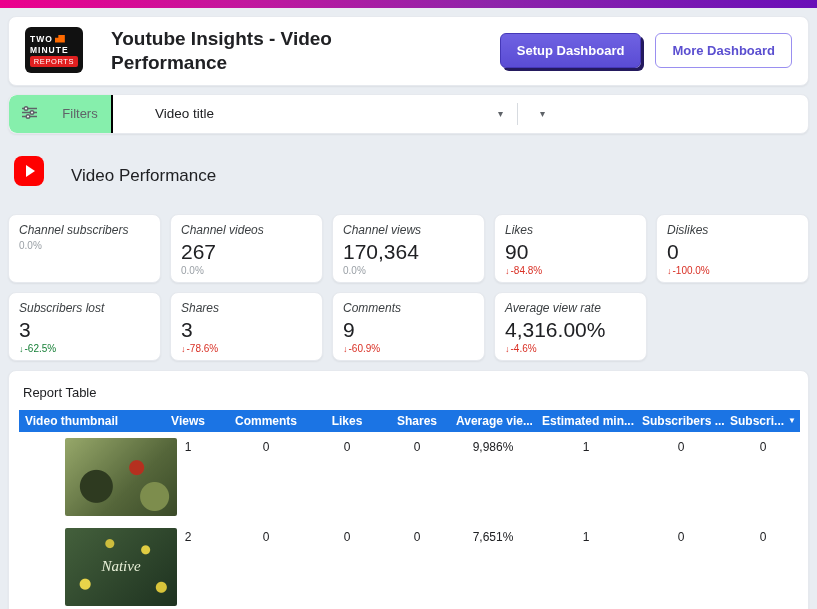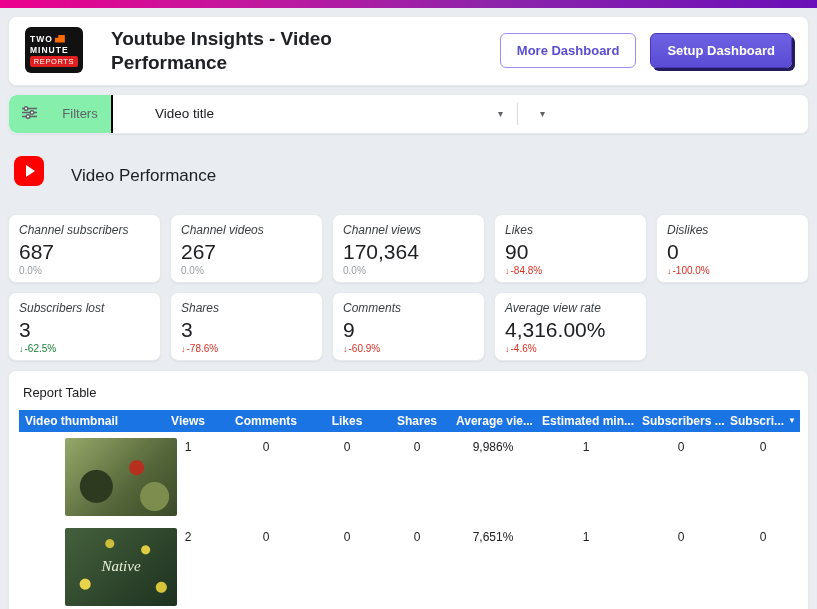--- a/index.html
+++ b/index.html
@@ -213,22 +213,22 @@
       <div class="logo-row">
         <span class="logo-top">TWO</span>
         <span class="logo-glyph"></span>
       </div>
       <span class="logo-mid">MINUTE</span>
       <span class="logo-bottom">REPORTS</span>
     </div>
     <div class="page-title">Youtube Insights - Video Performance</div>
   </div>
   <div class="header-buttons">
+    <button class="btn btn-solid">Setup Dashboard</button>
     <button class="btn btn-outline">More Dashboard</button>
-    <button class="btn btn-solid">Setup Dashboard</button>
   </div>
 </div>
 
 <div class="card filters">
   <div class="filters-left">
     <span>
       <svg width="15" height="13" viewBox="0 0 15 13">
         <g stroke="#5f6368" stroke-width="1.4" fill="#f1f3f4">
           <line x1="0" y1="2.5" x2="15" y2="2.5"></line>
           <line x1="0" y1="6.5" x2="15" y2="6.5"></line>
@@ -254,21 +254,20 @@
 <div class="section-head">
   <div class="yt-icon">
       <div class="yt-play"></div>
     </div>
   <div class="section-title">Video Performance</div>
 </div>
 
 <div class="kpi-grid">
   <div class="card kpi-card">
     <div class="kpi-label">Channel subscribers</div>
-    <div class="kpi-value">687</div>
     <div class="kpi-delta delta-flat">
         <span>0.0%</span>
       </div>
   </div>
   <div class="card kpi-card">
     <div class="kpi-label">Channel videos</div>
     <div class="kpi-value">267</div>
     <div class="kpi-delta delta-flat">
         <span>0.0%</span>
       </div>

